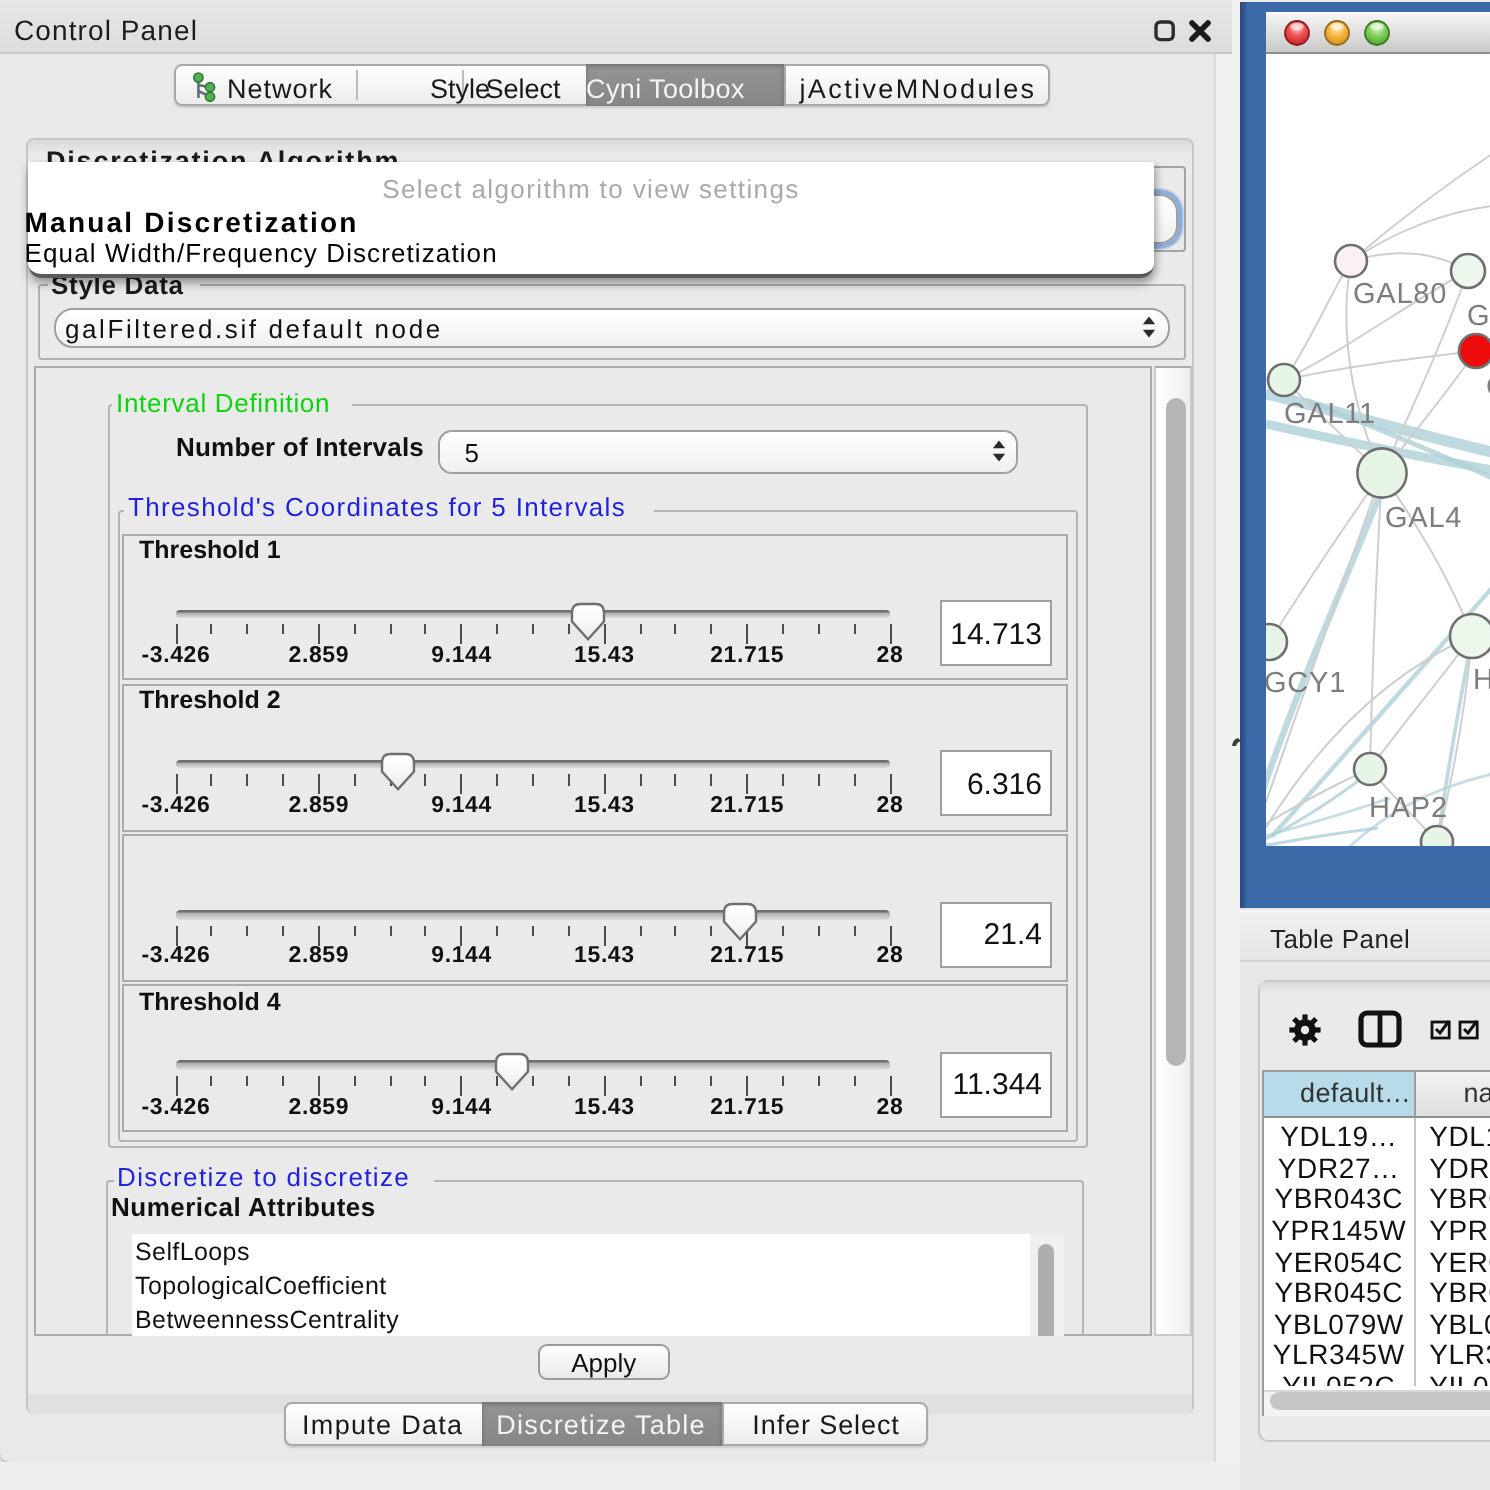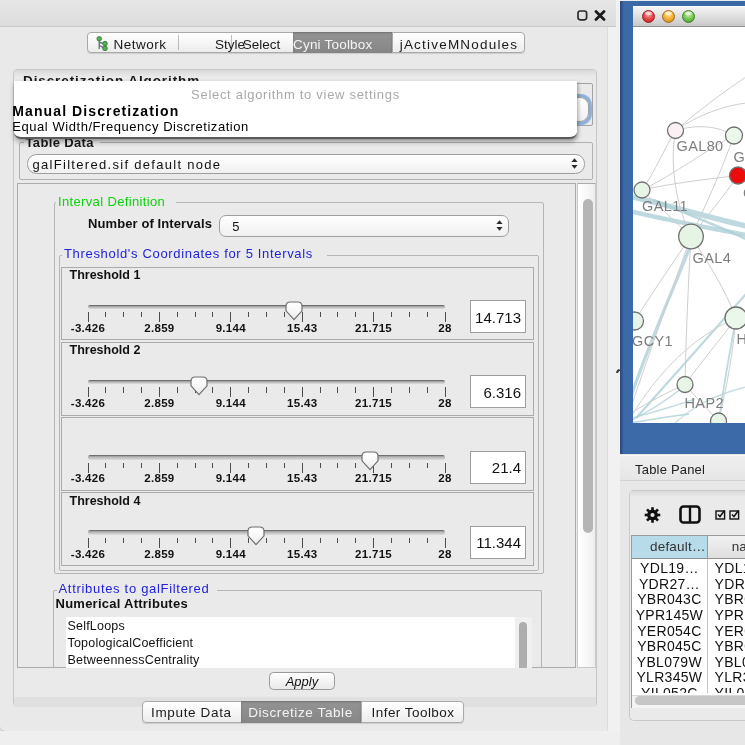--- a/index.html
+++ b/index.html
@@ -5,20 +5,21 @@
 #app{position:relative;width:745px;height:745px;background:#ededed;overflow:hidden;}
 #app div{position:absolute;box-sizing:border-box;}
 .t{white-space:nowrap;}
 svg{position:absolute;display:block;}
 </style></head><body>
 <div id="app">
 <div style="left:0px;top:0px;width:616px;height:731px;background:#e9e9e9;border-radius:0 0 5px 5px;box-shadow:0 1px 2px rgba(0,0,0,0.25);"></div>
     <div style="left:607.5px;top:0px;width:12.5px;height:745px;background:#f1f1f1;"></div>
     <div style="left:606.8px;top:27px;width:1px;height:704px;background:#dcdcdc;"></div>
     <div style="left:0px;top:0px;width:616px;height:27px;background:linear-gradient(#e6e6e6,#dddddd);border-bottom:1px solid #c8c8c8;"></div>
+    <div class="t" style="left:7px;top:7.2px;width:200px;height:16px;font-size:14px;color:#1c1c1c;letter-spacing:0.55px;">Control Panel</div>
     <svg style="left:576.5px;top:9.5px;" width="11" height="11" viewBox="0 0 11 11">
       <rect x="1" y="1" width="8.6" height="8.8" rx="2.2" fill="none" stroke="#2b2b2b" stroke-width="1.7"></rect>
     </svg>
     <svg style="left:593.5px;top:9.5px;" width="12" height="11" viewBox="0 0 12 11">
       <path d="M2 1.5 L10 9.5 M10 1.5 L2 9.5" stroke="#1b1b1b" stroke-width="2.8" stroke-linecap="round"></path>
     </svg>
     <div style="left:87px;top:31.5px;width:437.5px;height:21.5px;background:linear-gradient(#ffffff,#ececec);border:1px solid #a9a9a9;border-radius:4px;box-shadow:0 1px 1px rgba(0,0,0,0.12);"></div>
     <div style="left:292.8px;top:31.5px;width:99px;height:21.5px;background:linear-gradient(#949494,#868686);box-shadow:inset 0 1px 2px rgba(0,0,0,0.25);"></div>
     <div style="left:177.5px;top:35px;width:1px;height:14.5px;background:#bcbcbc;"></div>
     <div style="left:230.5px;top:35px;width:1px;height:14.5px;background:#bcbcbc;"></div>
@@ -34,21 +35,21 @@
     <div class="t" style="left:231px;top:37px;width:61px;height:15px;font-size:13.5px;color:#1a1a1a;text-align:center;">Select</div>
     <div class="t" style="left:293px;top:37px;width:119px;height:15px;font-size:13.5px;color:#1a1a1a;text-align:left;color:#f4f4f4;letter-spacing:0.2px;">Cyni Toolbox</div>
     <div class="t" style="left:394px;top:37px;width:130px;height:15px;font-size:13.5px;color:#1a1a1a;text-align:center;letter-spacing:1.2px;">jActiveMNodules</div>
     <div style="left:13px;top:68.7px;width:584px;height:638.8px;background:#eaeaea;border:1px solid #c6c6c6;border-radius:4px;"></div>
     <div style="left:14px;top:69.7px;width:582px;height:7px;background:linear-gradient(#d9d9d9,#eaeaea);border-radius:3px 3px 0 0;"></div>
     <div style="left:14px;top:697px;width:582px;height:9.7px;background:#e0e0e0;border-radius:0 0 3px 3px;"></div>
     <div style="left:19px;top:83.3px;width:573.5px;height:43.2px;border:1px solid #a3a3a3;border-radius:2px;"></div>
     <div class="t" style="left:23px;top:73.3px;width:210px;height:14px;font-size:13.5px;font-weight:bold;color:#1a1a1a;letter-spacing:0.9px;">Discretization Algorithm</div>
     <div style="left:26.5px;top:97px;width:562px;height:24.5px;background:linear-gradient(#ffffff,#f0f0f0);border:1px solid #9f9f9f;border-radius:9px;box-shadow:0 0 1px 2.5px rgba(122,163,215,0.85);"></div>
     <div style="left:19px;top:141.5px;width:573.5px;height:38.8px;border:1px solid #b0b0b0;border-radius:2px;"></div>
-    <div class="t" style="left:23.5px;top:135.3px;width:76px;height:14px;font-size:13px;font-weight:bold;color:#1a1a1a;background:#eaeaea;padding:0 2px;letter-spacing:0.35px;">Table Data</div>
+    <div class="t" style="left:23.5px;top:135.3px;width:76px;height:14px;font-size:13px;font-weight:bold;color:#1a1a1a;background:#eaeaea;padding:0 2px;letter-spacing:0.35px;">Style Data</div>
     <div style="left:26.5px;top:153.7px;width:558px;height:20.3px;background:linear-gradient(#ffffff,#f0f0f0);border:1px solid #9f9f9f;border-radius:9.5px;"></div>
     <div class="t" style="left:32.5px;top:156.85px;width:530px;height:15px;font-size:13px;color:#111;letter-spacing:1.3px;">galFiltered.sif default node</div>
     <svg style="left:570.5px;top:158.25px;" width="7" height="11" viewBox="0 0 7 11">
 <path d="M3.5 0.2 L6.6 4.1 L0.4 4.1 Z" fill="#2a2a2a"></path>
       <path d="M3.5 10.8 L6.6 6.9 L0.4 6.9 Z" fill="#2a2a2a"></path>
     </svg>
     <div style="left:16.5px;top:182.5px;width:559.5px;height:485.3px;border:1px solid #ababab;background:#eaeaea;"></div>
     <div style="left:16.5px;top:182.5px;width:559.5px;height:485.3px;overflow:hidden;">
       <div style="left:-16.5px;top:-182.5px;width:745px;height:745px;">
         <div style="left:53.5px;top:202px;width:490px;height:371.5px;border:1px solid #b5b5b5;border-radius:2px;"></div>
@@ -223,39 +224,39 @@
               <stop offset="0" stop-color="#ffffff"></stop>
               <stop offset="0.55" stop-color="#f7f7f7"></stop>
               <stop offset="1" stop-color="#e8e8e8"></stop>
             </linearGradient>
           </defs>
 <path d="M1 5.2 Q1 1 5.2 1 L12.8 1 Q17 1 17 5.2 L17 9.8 L9 18.6 L1 9.8 Z" fill="url(#thg3)" stroke="#6f6f6f" stroke-width="1.2"></path>
         </svg>
         <div style="left:470px;top:526.0px;width:56.2px;height:33px;background:#fff;border:1.4px solid #9e9e9e;"></div>
         <div class="t" style="left:470px;top:534.4px;width:51px;height:17px;font-size:15px;color:#111;text-align:right;">11.344</div>
         <div style="left:52.8px;top:589.5px;width:489.5px;height:120px;border:1px solid #b5b5b5;border-radius:2px;border-bottom:none;"></div>
-        <div class="t" style="left:56.5px;top:580.8px;width:160px;height:14px;font-size:13px;color:#2222dd;background:#eaeaea;padding:0 2px;letter-spacing:0.69px;">Attributes to galFiltered</div>
+        <div class="t" style="left:56.5px;top:580.8px;width:160px;height:14px;font-size:13px;color:#2222dd;background:#eaeaea;padding:0 2px;letter-spacing:0.69px;">Discretize to discretize</div>
         <div class="t" style="left:55.5px;top:596.4px;width:170px;height:15px;font-size:13px;font-weight:bold;color:#111;letter-spacing:0.25px;">Numerical Attributes</div>
         <div style="left:66px;top:616.5px;width:465.5px;height:80px;background:#ffffff;"></div>
         <div class="t" style="left:67.5px;top:618.6px;width:300px;height:14px;font-size:12.5px;color:#111;letter-spacing:0.2px;">SelfLoops</div>
         <div class="t" style="left:67.5px;top:652.6px;width:300px;height:14px;font-size:12.5px;color:#111;letter-spacing:0.2px;">BetweennessCentrality</div>
         <div class="t" style="left:67.5px;top:635.6px;width:300px;height:14px;font-size:12.5px;color:#111;letter-spacing:0.2px;">TopologicalCoefficient</div>
         <div style="left:514.5px;top:616.5px;width:17px;height:80px;background:#f0f0f0;"></div>
         <div style="left:518.8px;top:621.5px;width:8.6px;height:70px;background:#aeaeae;border-radius:4.3px;"></div>
       </div>
     </div>
     <div style="left:577px;top:182.5px;width:18.7px;height:485.3px;background:linear-gradient(90deg,#ffffff,#f6f6f6 60%,#ededed);border:1px solid #c9c9c9;border-top:1px solid #ababab;"></div>
     <div style="left:582.8px;top:199px;width:10.4px;height:333.5px;background:#b5b5b5;border-radius:5.2px;"></div>
     <div style="left:268.5px;top:672.1px;width:66.8px;height:17.6px;background:linear-gradient(#ffffff,#e9e9e9);border:1px solid #9a9a9a;border-radius:4.5px;"></div>
-    <div class="t" style="left:268.5px;top:673.7px;width:66.8px;height:14px;font-size:13px;color:#111;text-align:center;font-style:italic;">Apply</div>
+    <div class="t" style="left:268.5px;top:673.7px;width:66.8px;height:14px;font-size:13px;color:#111;text-align:center;">Apply</div>
     <div style="left:142.3px;top:701px;width:322px;height:22.4px;background:linear-gradient(#ffffff,#ececec);border:1px solid #a9a9a9;border-radius:4px;box-shadow:0 1px 1px rgba(0,0,0,0.12);"></div>
     <div style="left:240.5px;top:701px;width:120px;height:22.4px;background:linear-gradient(#949494,#868686);box-shadow:inset 0 1px 2px rgba(0,0,0,0.25);"></div>
     <div class="t" style="left:142.3px;top:705.3px;width:98.2px;height:15px;font-size:13.5px;color:#1a1a1a;text-align:center;letter-spacing:0.65px;">Impute Data</div>
     <div class="t" style="left:240.5px;top:705.3px;width:120px;height:15px;font-size:13.5px;color:#1a1a1a;text-align:center;color:#f4f4f4;letter-spacing:0.6px;">Discretize Table</div>
-    <div class="t" style="left:358px;top:705.3px;width:110px;height:15px;font-size:13.5px;color:#1a1a1a;text-align:center;letter-spacing:0.45px;">Infer Toolbox</div>
+    <div class="t" style="left:358px;top:705.3px;width:110px;height:15px;font-size:13.5px;color:#1a1a1a;text-align:center;letter-spacing:0.45px;">Infer Select</div>
     <div style="left:360.5px;top:701px;width:1px;height:22.4px;background:#a9a9a9;"></div>
     <div style="left:0px;top:731px;width:745px;height:14px;background:#efefef;"></div>
     <div style="left:620px;top:1.4px;width:125px;height:452.2px;background:#3c69a8;"></div>
     <div style="left:620px;top:1.4px;width:3px;height:452.2px;background:linear-gradient(90deg,#2a4a80,#335c9a);"></div>
     <div style="left:632.6px;top:6.1px;width:112.4px;height:21px;background:linear-gradient(#f5f5f5,#c9c9c9);border-top:1px solid #fdfdfd;border-bottom:1px solid #8f8f8f;"></div>
     <svg style="left:641.5px;top:10.2px;" width="13" height="13" viewBox="0 0 13 13">
 <defs>
         <radialGradient id="lg0" cx="0.5" cy="0.3" r="0.75">
 <stop offset="0" stop-color="#ffc8c8"></stop>
           <stop offset="0.45" stop-color="#ee5052"></stop>

